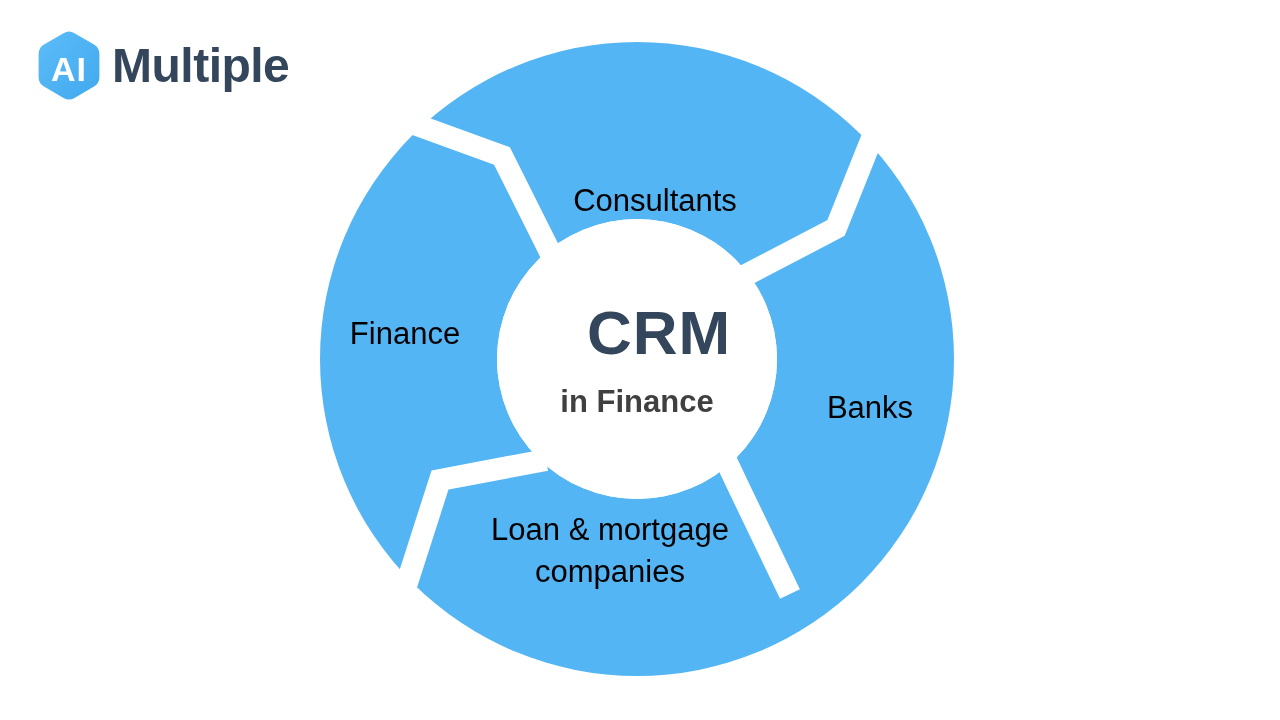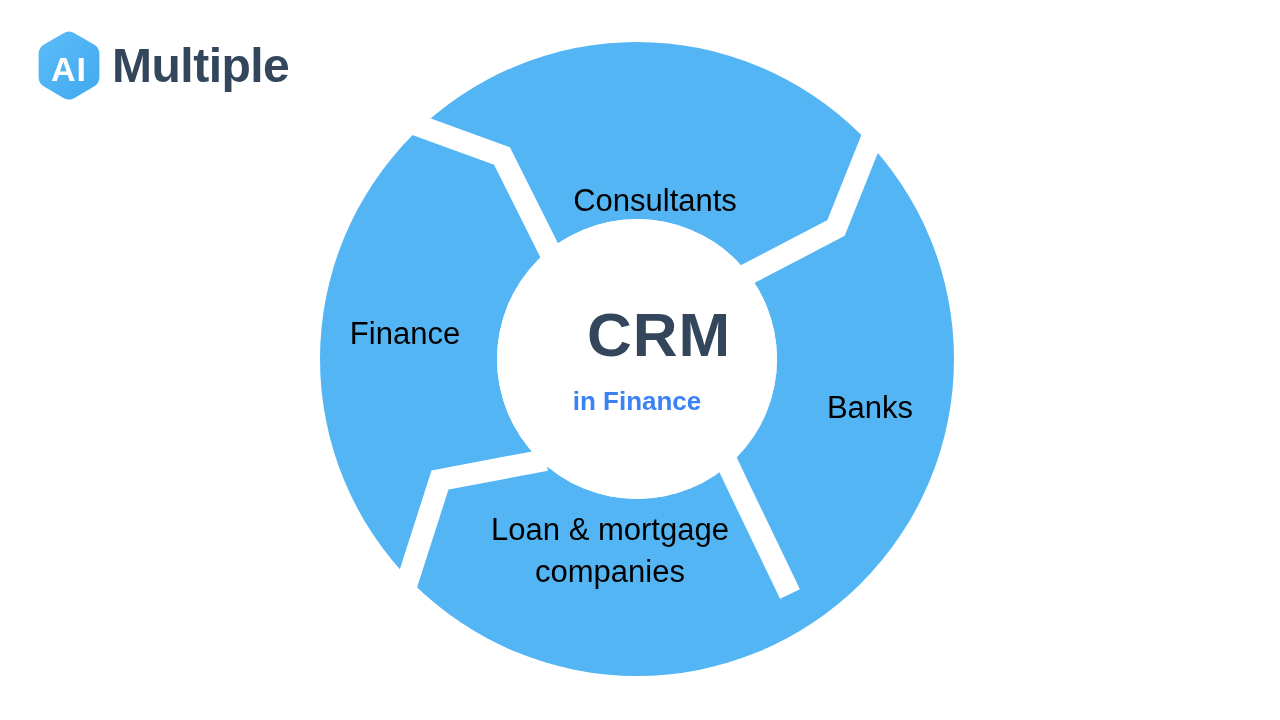--- a/index.html
+++ b/index.html
@@ -105,22 +105,22 @@
   }
   #center-title {
     color: #34465c;
     font-size: 62px;
     font-weight: 700;
     letter-spacing: 1px;
     line-height: 1;
     margin-left: 44px;
   }
   #center-subtitle {
-    color: #3b82f6;
-    font-size: 26px;
+    color: #404040;
+    font-size: 31px;
     font-weight: 700;
     line-height: 1;
     margin-top: 22px;
   }
 </style>
 </head>
 <body>
 
 <div id="logo">
   <div id="logo-mark">

